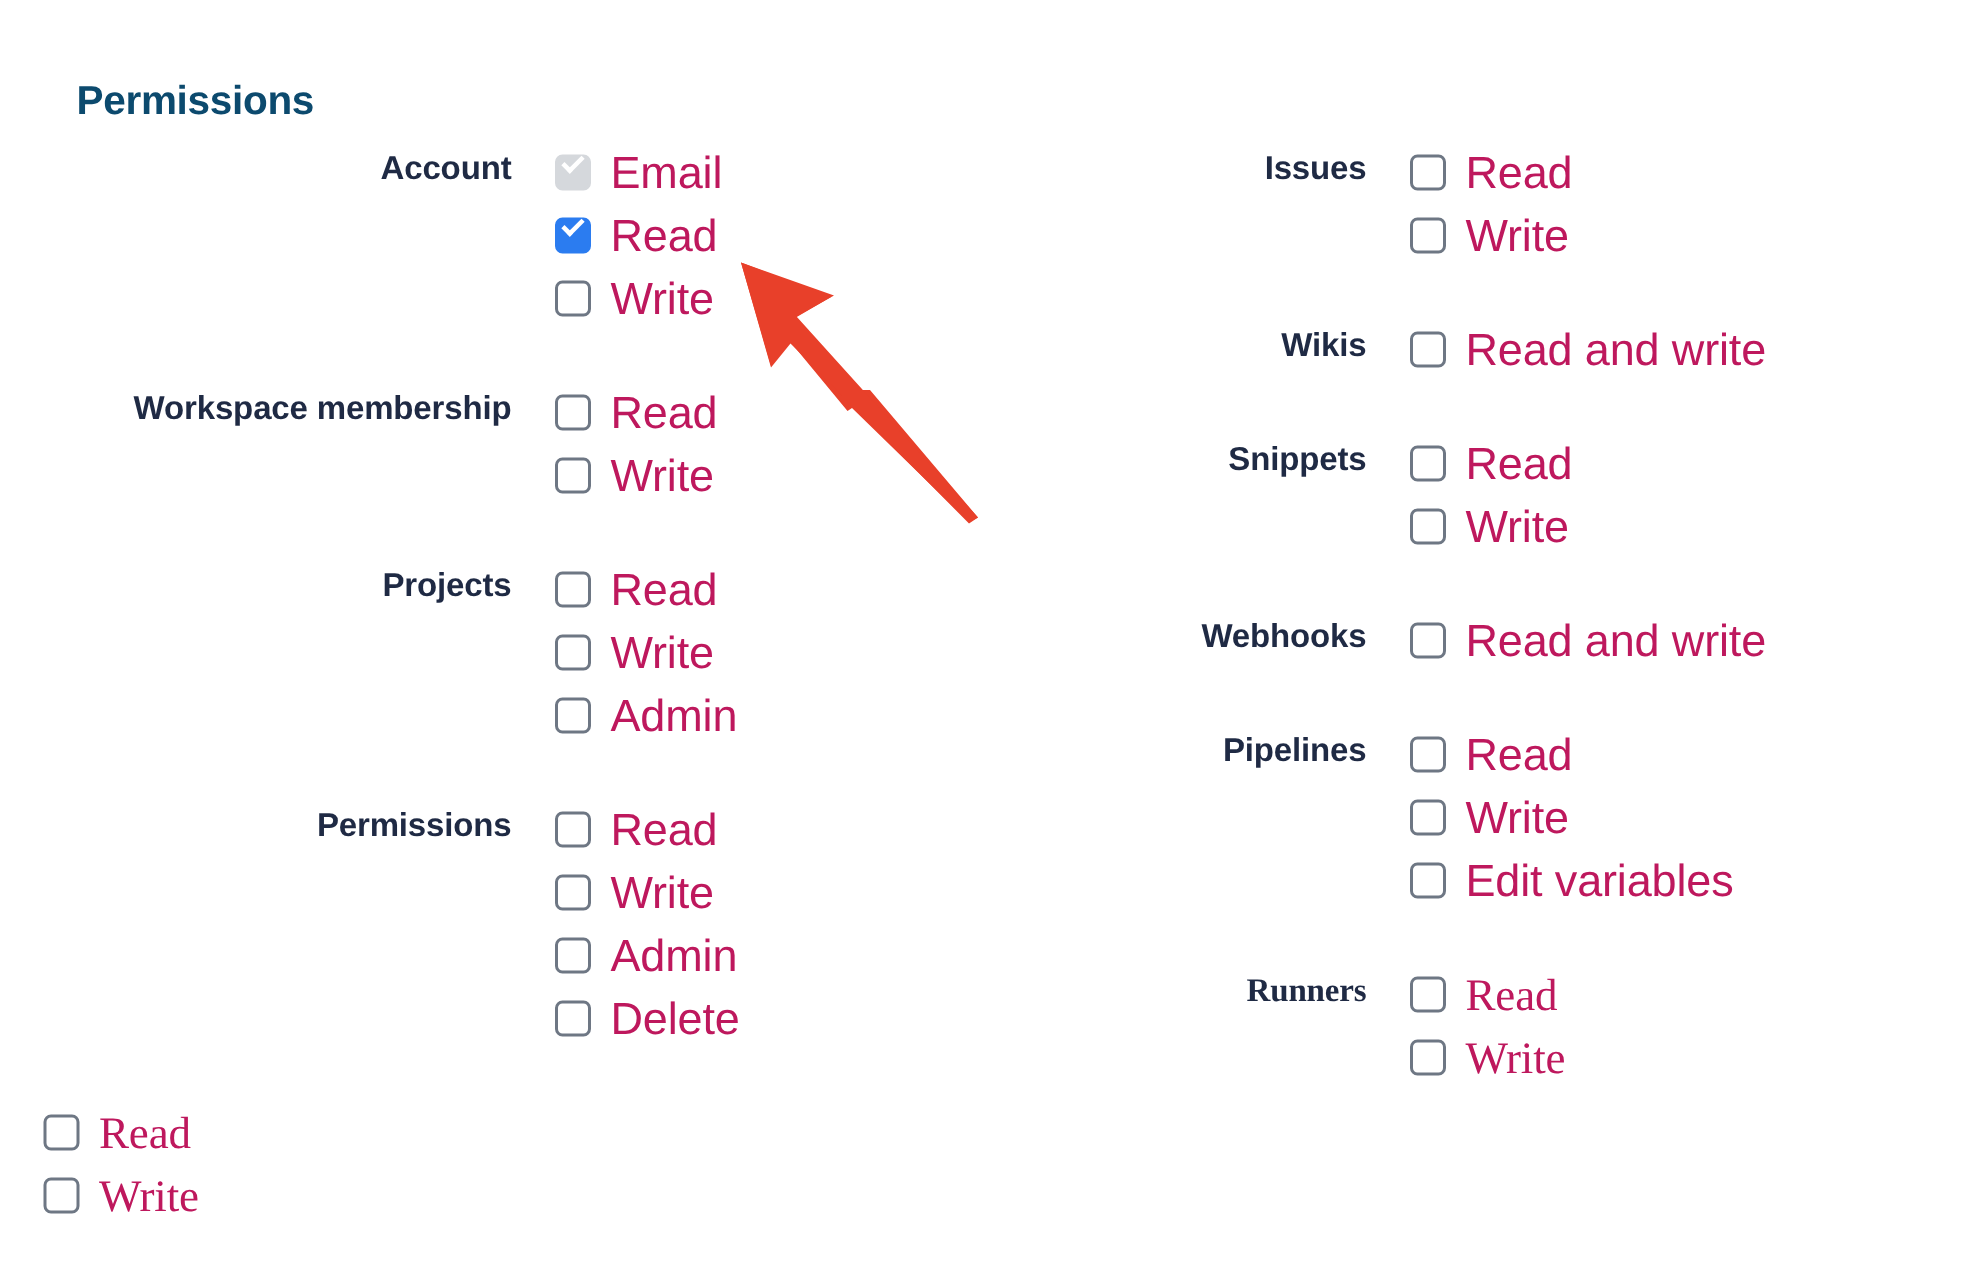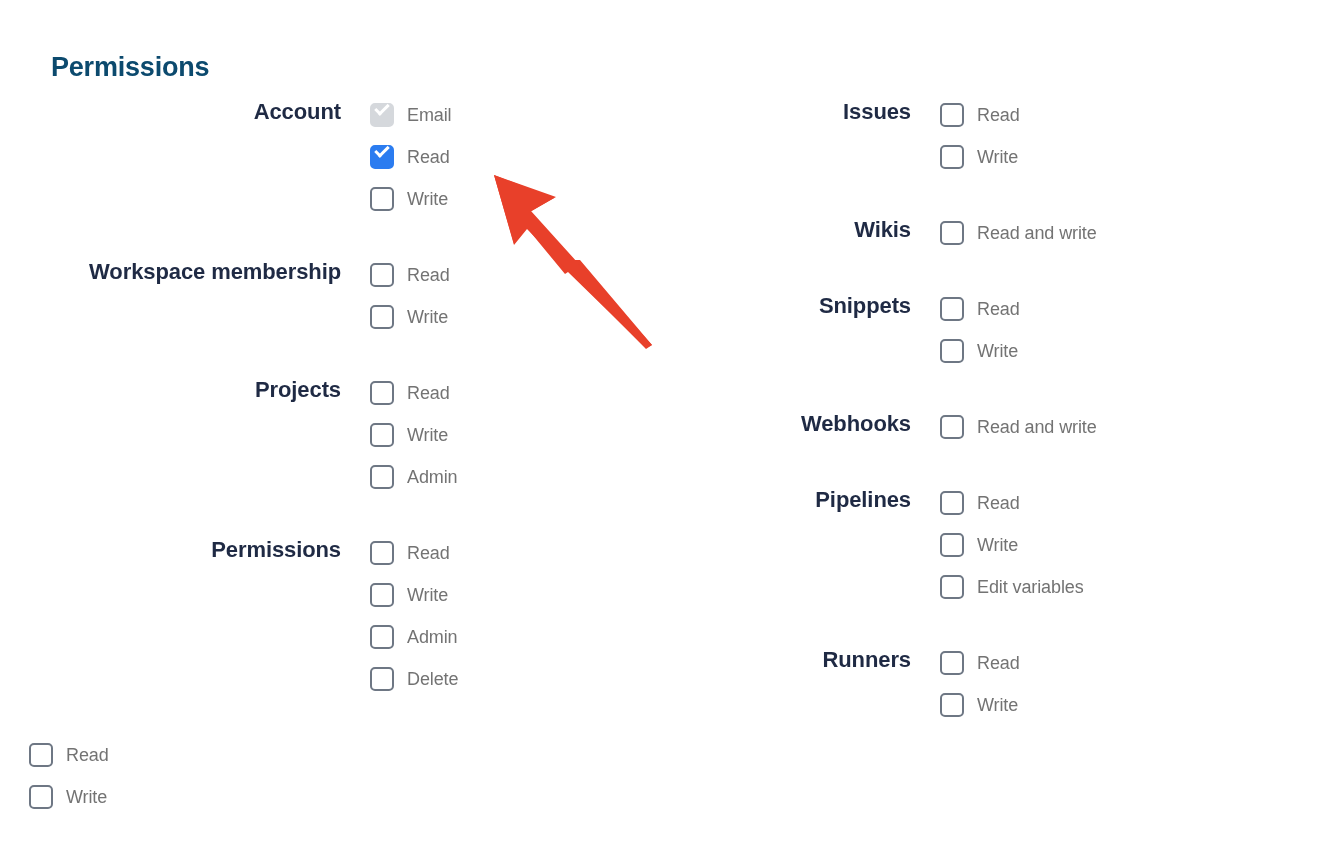--- a/index.html
+++ b/index.html
@@ -38,21 +38,21 @@
   }
   .column-left  { left: 0px;   width: 660px; }
   .column-right { left: 610px; width: 660px; }
 
   
   .perm-group {
     display: flex;
     align-items: flex-start;
     margin-bottom: 32px;
   }
-  .perm-group:last-child { margin-bottom: 0; }
+  .perm-group:last-child { margin-bottom: 0; font-family: Liberation Serif, serif; }
 
   .group-label {
     flex: 0 0 auto;
     text-align: right;
     font-size: 22px;
     font-weight: bold;
     color: #1f2a44;
     line-height: 27px;
     padding-top: 6px;
     letter-spacing: -0.1px;
@@ -99,22 +99,22 @@
     border-left: 3.2px solid #ffffff;
     border-bottom: 3.2px solid #ffffff;
     transform: rotate(-45deg);
     display: none;
   }
   .checkbox.checked .tick,
   .checkbox.disabled-checked .tick { display: block; }
 
   .option-label {
     margin-left: 13px;
-    font-size: 18px;
-    color: #737373;
+    font-size: 30px;
+    color: #be185d;
     line-height: 27px;
     white-space: nowrap;
     letter-spacing: -0.1px;
   }
 
   
   .annotation-arrow {
     position: absolute;
     left: 470px;
     top: 150px;

